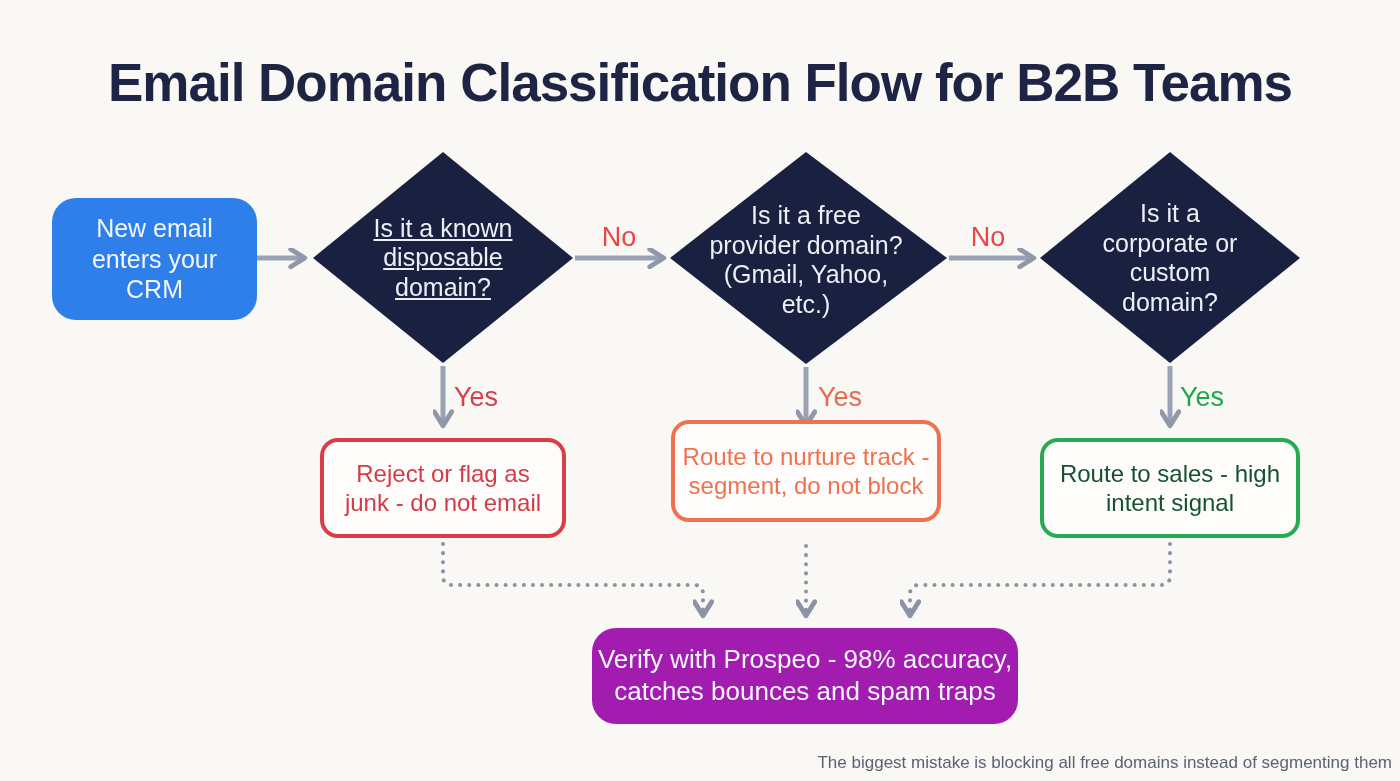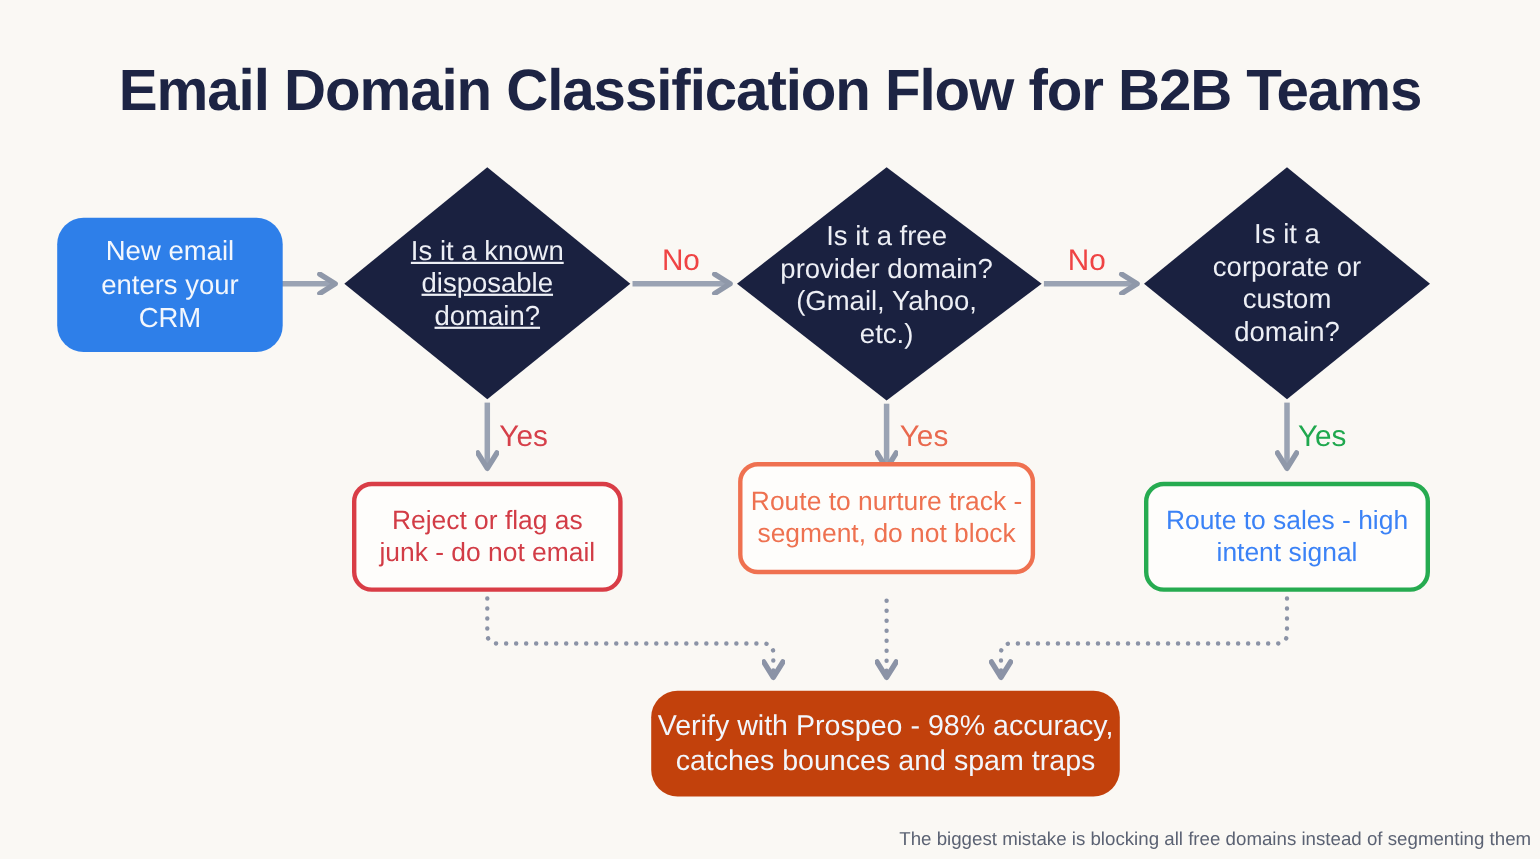--- a/index.html
+++ b/index.html
@@ -24,23 +24,23 @@
 
   .edge-label{position:absolute;transform:translate(-50%,-50%);font-size:27px;}
   .no-label{color:#ef4444;}
   .yes-red{color:#d6404a;}
   .yes-orange{color:#e9694e;}
   .yes-green{color:#1fa84e;}
 
   .outcome{border-radius:18px;background:#fefdfb;font-size:24px;box-sizing:border-box;}
   .outcome-red{left:320px;top:438px;width:246px;height:100px;border:4px solid #d93d46;color:#d23c46;}
   .outcome-orange{left:671px;top:420px;width:270px;height:102px;border:4px solid #ef7150;color:#ee7150;}
-  .outcome-green{left:1040px;top:438px;width:260px;height:100px;border:4px solid #26ab50;color:#3b82f6;}
+  .outcome-green{left:1040px;top:438px;width:260px;height:100px;border:4px solid #26ab50;color:#14532d;}
 
-  .verify-box{left:592px;top:628px;width:426px;height:96px;background:#c2410c;
+  .verify-box{left:592px;top:628px;width:426px;height:96px;background:#a21caf;
               border-radius:24px;color:#f2f6fc;font-size:26px;}
 
   .caption{position:absolute;right:8px;top:753px;font-size:17px;color:#5b6273;text-align:right;}
 </style>
 </head>
 <body>
 
 <div class="canvas">
 
   <div class="title">Email Domain Classification Flow for B2B Teams</div>

